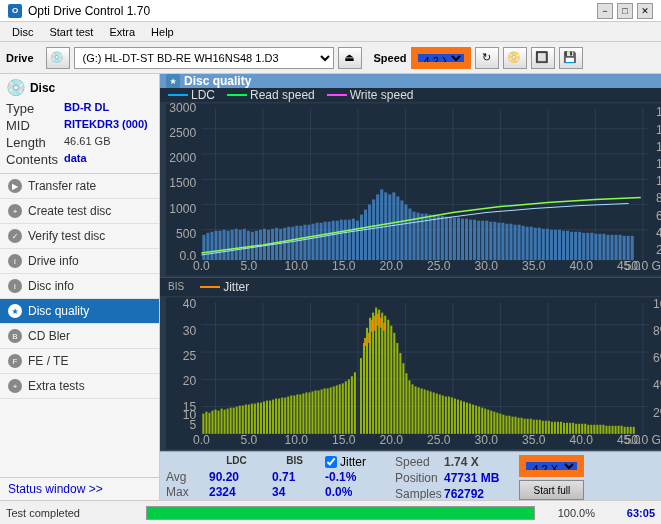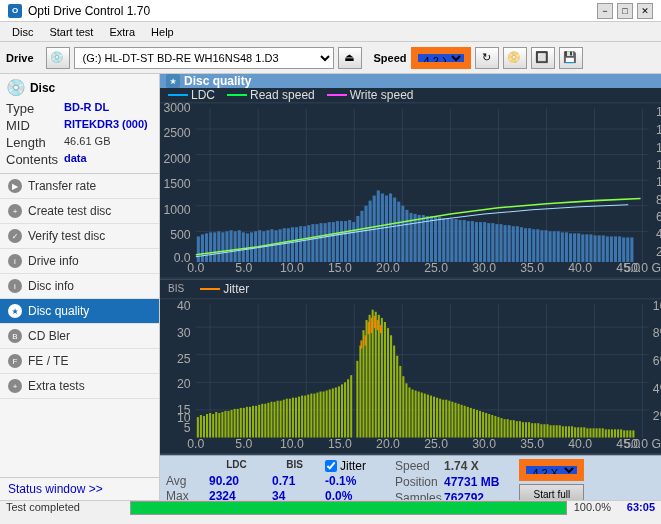--- a/index.html
+++ b/index.html
@@ -180,20 +180,21 @@
       flex: 1;
       display: flex;
       flex-direction: column;
     }
 
     .chart-container {
       position: relative;
       flex: 1;
       background: #2b3a4a;
       border-bottom: 1px solid #3a4a5a;
+      padding-left: 6px;
     }
 
     
     .stats-area {
       background: #c8d8e8;
       padding: 3px 6px;
       display: flex;
       gap: 20px;
       align-items: flex-start;
       border-top: 1px solid #9ab;
@@ -221,22 +222,23 @@
       cursor: pointer;
       display: flex; align-items: center; justify-content: center;
     }
 
     
     .statusbar {
       height: 24px;
       background: #f0f0f0;
       border-top: 1px solid #ccc;
       display: flex;
+      align-items: center;
       padding: 0 6px;
-      gap: 4px;
+      gap: 20px;
     }
     .status-text { font-size: 11px; color: #333; width: 120px; }
     .progress-bar-container { flex: 1; height: 14px; background: #ddd; border: 1px solid #999; }
     .progress-bar-fill { height: 100%; background: #00cc44; }
     .status-percent { font-size: 11px; color: #333; width: 40px; text-align: right; }
     .status-time { font-size: 11px; color: #0000cc; font-weight: bold; width: 40px; text-align: right; }
   </style>
 </head>
 <body>
 

